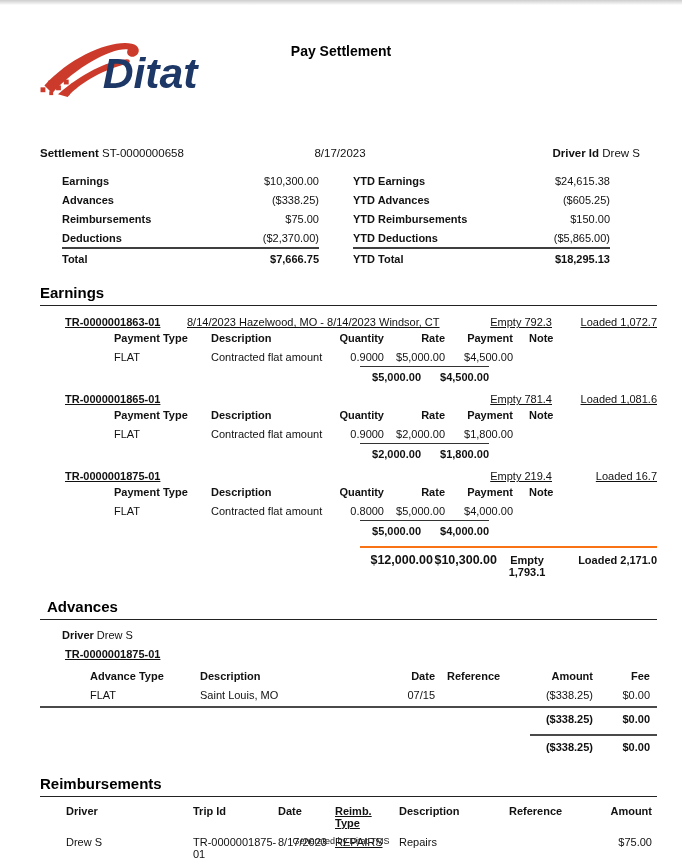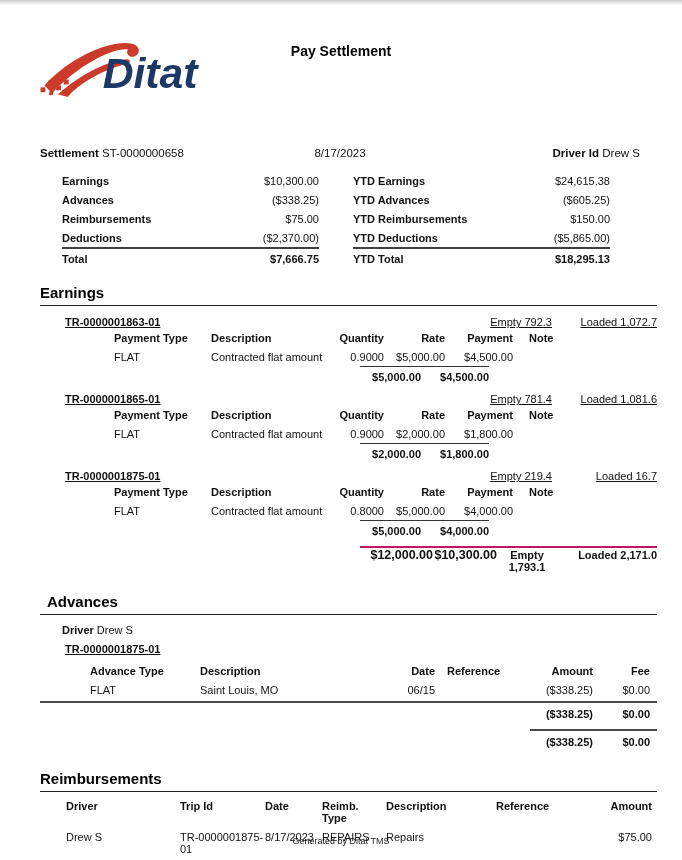--- a/index.html
+++ b/index.html
@@ -41,21 +41,21 @@
   .e-pt { width:97px;margin-left:24px; }
   .e-desc { width:115px; }
   .e-qty { width:58px; text-align:right; }
   .e-rate { width:61px; text-align:right; }
   .e-pay { width:68px; text-align:right; }
   .e-note { flex:1; padding-left:16px; }
   .esub { display:flex; margin-left:50px; font-weight:bold; }
   .esub-sp { width:270px; }
   .esub-grp { display:flex; border-top:1px solid #333; padding-top:4px; }
 
-  .etotal { margin:9px 0 0 320px; border-top:2px solid #be185d; display:flex; align-items:baseline; }
+  .etotal { margin:9px 0 0 320px; border-top:2px solid #f97316; padding-top:5px; display:flex; align-items:baseline; }
   .et-rate { width:73px; text-align:right; font-weight:bold; font-size:12.5px; }
   .et-pay { width:64px; text-align:right; font-weight:bold; font-size:12.5px; }
   .et-empty { flex:1; text-align:center; font-weight:bold; }
   .et-loaded { width:100px; text-align:right; font-weight:bold; }
 
   .adv-driver { margin:9px 0 0 22px; }
   .adv-trip { margin:7px 0 0 25px; font-weight:bold; text-decoration:underline; }
   .arow { display:flex; margin-left:50px; padding:3.5px 0; }
   .arow.head { font-weight:bold; margin-top:6px; }
   .a-type { width:110px; }
@@ -64,23 +64,23 @@
   .a-ref { width:62px; padding-left:12px; }
   .a-amt { width:96px; text-align:right; }
   .a-fee { width:57px; text-align:right; }
   .asub { display:flex; justify-content:flex-end; border-top:2px solid #4a4a4a; margin-top:2px; padding:5px 7px 0 0; font-weight:bold; }
   .atotal { margin-left:490px; border-top:2px solid #4a4a4a; margin-top:9px; padding:5px 7px 0 0; display:flex; justify-content:flex-end; font-weight:bold; }
   .a-fee2 { width:57px; text-align:right; }
 
   .rrow { display:flex; margin-left:26px; padding:3.5px 0; }
   .rrow.head { font-weight:bold; margin-top:4px; }
   .r-driver { width:114px; }
-  .r-trip { width:85px; }
+  .r-trip { width:85px;margin-left:13px; }
   .r-date { width:57px; }
-  .r-type { width:64px; }
+  .r-type { width:64px;text-decoration:underline; }
   .r-desc { width:110px; }
   .r-ref { width:85px; }
   .r-amt { flex:1; text-align:right; padding-right:5px; }
   .rtotal { margin-left:530px; border-top:2px solid #4a4a4a; margin-top:6px; padding:5px 5px 0 0; text-align:right; font-weight:bold; }
 
   .footer { position:absolute; bottom:14px; left:0; width:100%; text-align:center; font-size:9px; color:#222; }
 </style>
 </head>
 <body>
 
@@ -164,20 +164,21 @@
     </div>
   </div>
 </div>
 
 <div class="section sec-earnings">
   <div class="section-title">Earnings</div>
 
   <div class="trip">
     <div class="trip-head">
       <span class="trip-id">TR-0000001863-01</span>
+      <span class="trip-route">8/14/2023 Hazelwood, MO - 8/14/2023 Windsor, CT</span>
       <span class="trip-empty">Empty 792.3</span>
       <span class="trip-loaded">Loaded 1,072.7</span>
     </div>
     <div class="erow head">
       <span class="e-pt">Payment Type</span>
       <span class="e-desc">Description</span>
       <span class="e-qty">Quantity</span>
       <span class="e-rate">Rate</span>
       <span class="e-pay">Payment</span>
       <span class="e-note">Note</span>
@@ -280,21 +281,21 @@
     <span class="a-type">Advance Type</span>
     <span class="a-desc">Description</span>
     <span class="a-date">Date</span>
     <span class="a-ref">Reference</span>
     <span class="a-amt">Amount</span>
     <span class="a-fee">Fee</span>
   </div>
   <div class="arow">
     <span class="a-type">FLAT</span>
     <span class="a-desc">Saint Louis, MO</span>
-    <span class="a-date">06/15</span>
+    <span class="a-date">07/15</span>
     <span class="a-ref"></span>
     <span class="a-amt">($338.25)</span>
     <span class="a-fee">$0.00</span>
   </div>
   <div class="asub">
     <span>($338.25)</span>
     <span class="a-fee2">$0.00</span>
   </div>
   <div class="atotal">
     <span>($338.25)</span>

